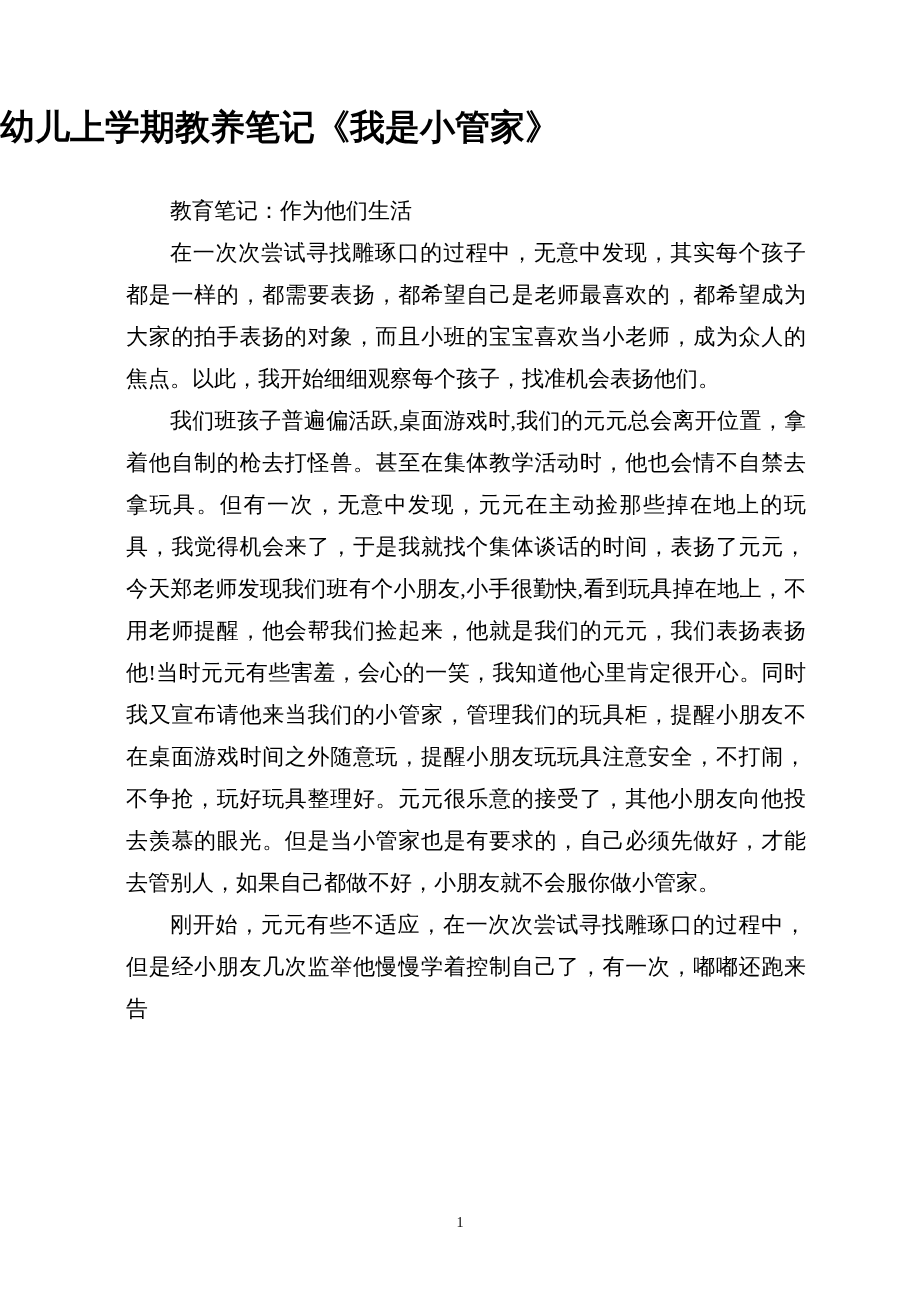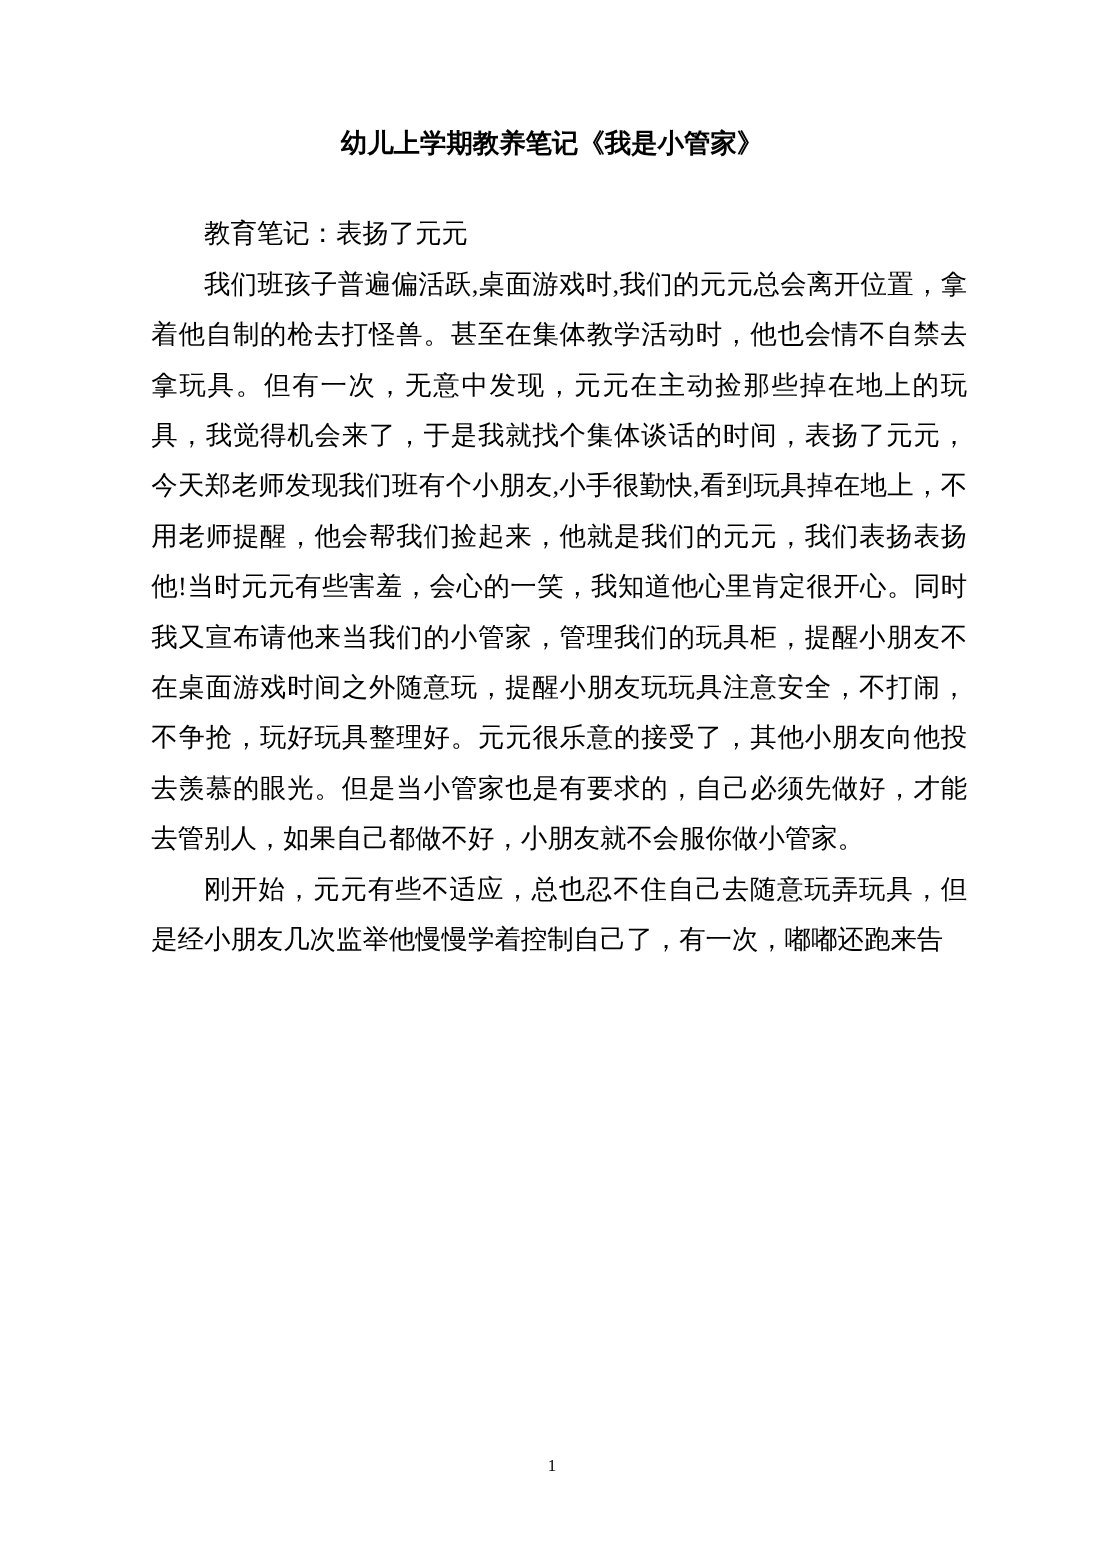--- a/index.html
+++ b/index.html
@@ -12,22 +12,21 @@
     width: 920px;
     height: 1302px;
     background: #ffffff;
     color: #000000;
     font-family: "Liberation Serif", "DejaVu Serif", serif;
     overflow: hidden;
   }
   .doc-title {
     margin: 0;
     padding-top: 106px;
-    text-align: center;
-    font-size: 22px;
+    font-size: 35px;
     line-height: 1.25;
     font-weight: 700;
   }
   .doc-body {
     margin: 40px 114px 0 126px;
     font-size: 22px;
     line-height: 42px;
     text-align: justify;
   }
   .doc-body p {
@@ -44,19 +43,20 @@
     line-height: 1;
   }
 </style>
 </head>
 <body>
 
 <div class="page">
   <h1 class="doc-title">幼儿上学期教养笔记《我是小管家》</h1>
 
   <div class="doc-body">
-    <p>教育笔记：表扬了元元</p>
+    <p>教育笔记：作为他们生活</p>
+    <p>在一次次尝试寻找雕琢口的过程中，无意中发现，其实每个孩子都是一样的，都需要表扬，都希望自己是老师最喜欢的，都希望成为大家的拍手表扬的对象，而且小班的宝宝喜欢当小老师，成为众人的焦点。以此，我开始细细观察每个孩子，找准机会表扬他们。</p>
     <p>我们班孩子普遍偏活跃,桌面游戏时,我们的元元总会离开位置，拿着他自制的枪去打怪兽。甚至在集体教学活动时，他也会情不自禁去拿玩具。但有一次，无意中发现，元元在主动捡那些掉在地上的玩具，我觉得机会来了，于是我就找个集体谈话的时间，表扬了元元，今天郑老师发现我们班有个小朋友,小手很勤快,看到玩具掉在地上，不用老师提醒，他会帮我们捡起来，他就是我们的元元，我们表扬表扬他!当时元元有些害羞，会心的一笑，我知道他心里肯定很开心。同时我又宣布请他来当我们的小管家，管理我们的玩具柜，提醒小朋友不在桌面游戏时间之外随意玩，提醒小朋友玩玩具注意安全，不打闹，不争抢，玩好玩具整理好。元元很乐意的接受了，其他小朋友向他投去羡慕的眼光。但是当小管家也是有要求的，自己必须先做好，才能去管别人，如果自己都做不好，小朋友就不会服你做小管家。</p>
-    <p>刚开始，元元有些不适应，总也忍不住自己去随意玩弄玩具，但是经小朋友几次监举他慢慢学着控制自己了，有一次，嘟嘟还跑来告</p>
+    <p>刚开始，元元有些不适应，在一次次尝试寻找雕琢口的过程中，但是经小朋友几次监举他慢慢学着控制自己了，有一次，嘟嘟还跑来告</p>
   </div>
 
   <div class="page-number">1</div>
 </div>
 
 </body></html>

